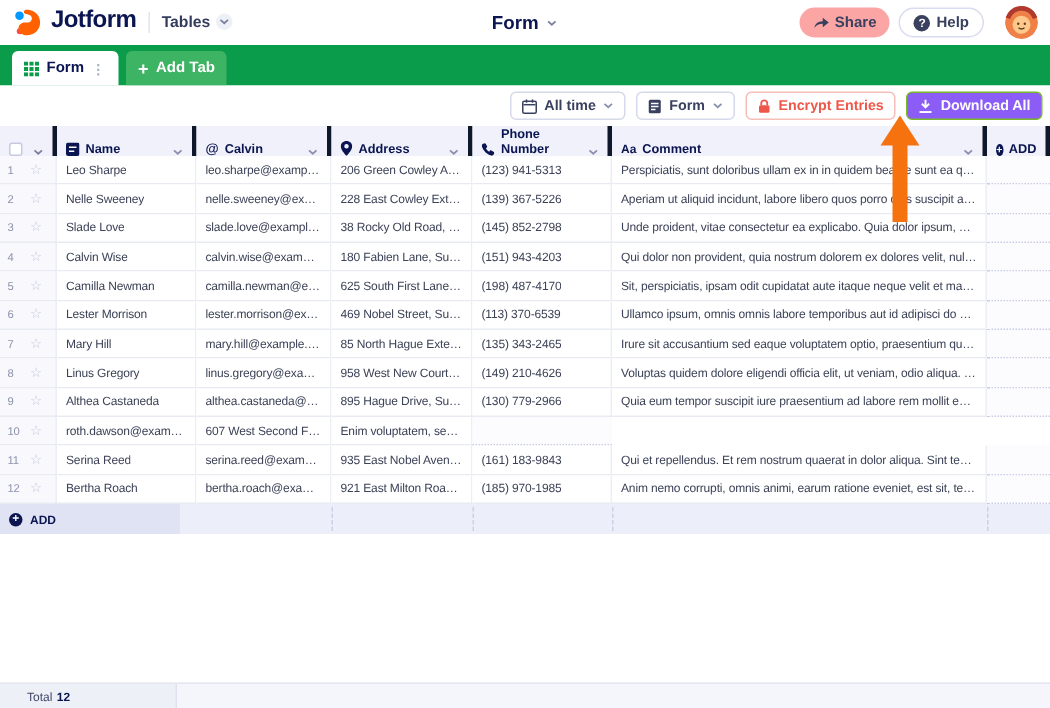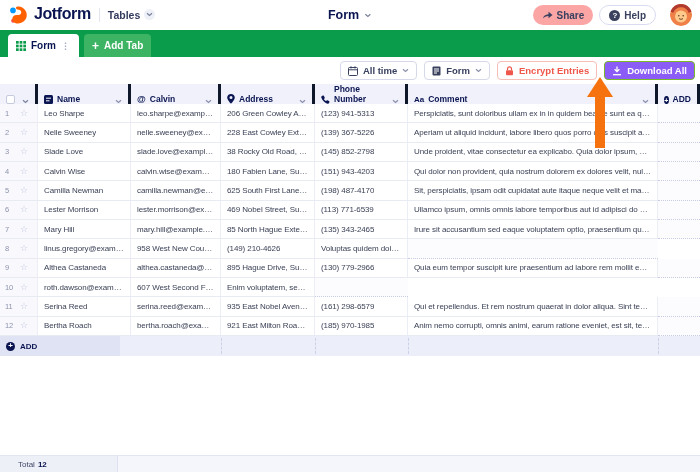--- a/index.html
+++ b/index.html
@@ -408,21 +408,21 @@
       <div>
           <span class="cell-text">Lester Morrison</span>
         </div>
       <div>
           <span class="cell-text">lester.morrison@example.…</span>
         </div>
       <div>
           <span class="cell-text">469 Nobel Street, Suite 816…</span>
         </div>
       <div>
-          <span class="cell-text">(113) 771-6539</span>
+          <span class="cell-text">(113) 370-6539</span>
         </div>
       <div>
           <span class="cell-text">Ullamco ipsum, omnis omnis labore temporibus aut id adipisci do earum eos d…</span>
         </div>
       <div class="addcol-cell"></div>
     </div>
       <div class="trow grid-row">
       <div class="handle-cell">
         <span class="row-num">7</span>
         <span class="star">☆</span>
@@ -443,20 +443,23 @@
           <span class="cell-text">Irure sit accusantium sed eaque voluptatem optio, praesentium qui nulla ut ani…</span>
         </div>
       <div class="addcol-cell"></div>
     </div>
       <div class="trow grid-row">
       <div class="handle-cell">
         <span class="row-num">8</span>
         <span class="star">☆</span>
       </div>
       <div>
+          <span class="cell-text">Linus Gregory</span>
+        </div>
+      <div>
           <span class="cell-text">linus.gregory@example.com</span>
         </div>
       <div>
           <span class="cell-text">958 West New Court, Suit…</span>
         </div>
       <div>
           <span class="cell-text">(149) 210-4626</span>
         </div>
       <div>
           <span class="cell-text">Voluptas quidem dolore eligendi officia elit, ut veniam, odio aliqua. Eveniet, ma…</span>
@@ -509,21 +512,21 @@
       <div>
           <span class="cell-text">Serina Reed</span>
         </div>
       <div>
           <span class="cell-text">serina.reed@example.com</span>
         </div>
       <div>
           <span class="cell-text">935 East Nobel Avenue, S…</span>
         </div>
       <div>
-          <span class="cell-text">(161) 298-6579</span>
+          <span class="cell-text">(161) 183-9843</span>
         </div>
       <div>
           <span class="cell-text">Qui et repellendus. Et rem nostrum quaerat in dolor aliqua. Sint tempor vero ap…</span>
         </div>
       <div class="addcol-cell"></div>
     </div>
       <div class="trow grid-row">
       <div class="handle-cell">
         <span class="row-num">12</span>
         <span class="star">☆</span>

